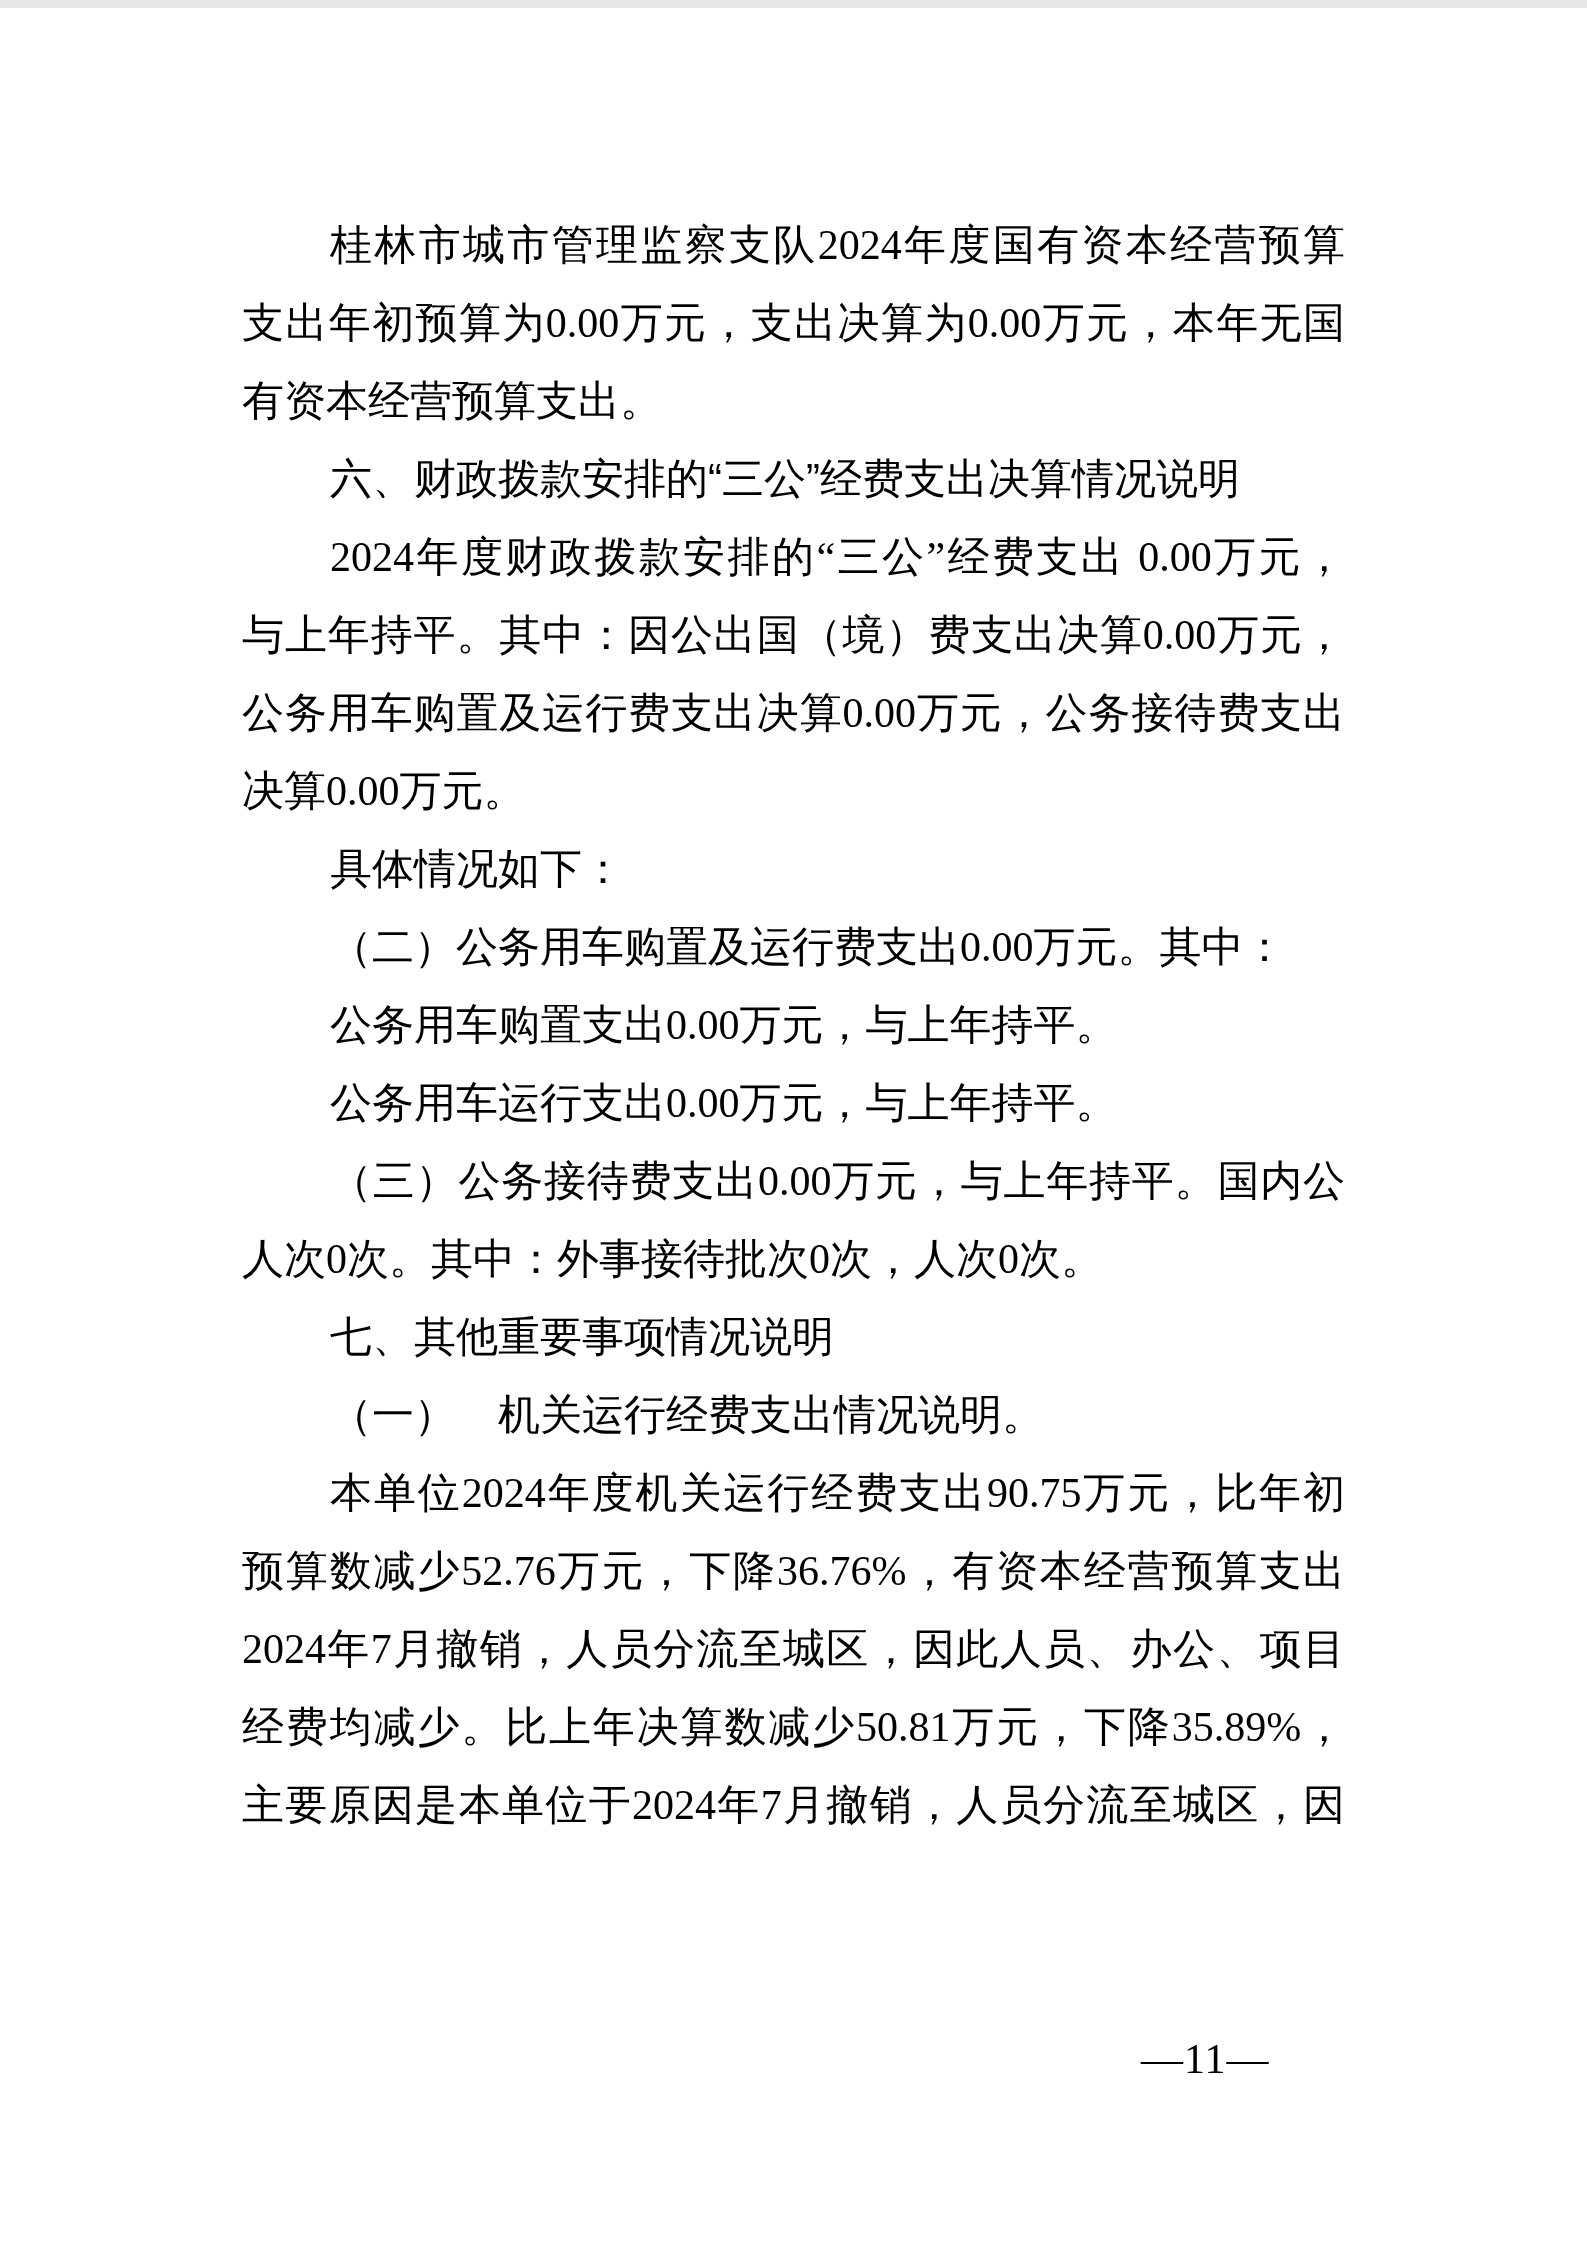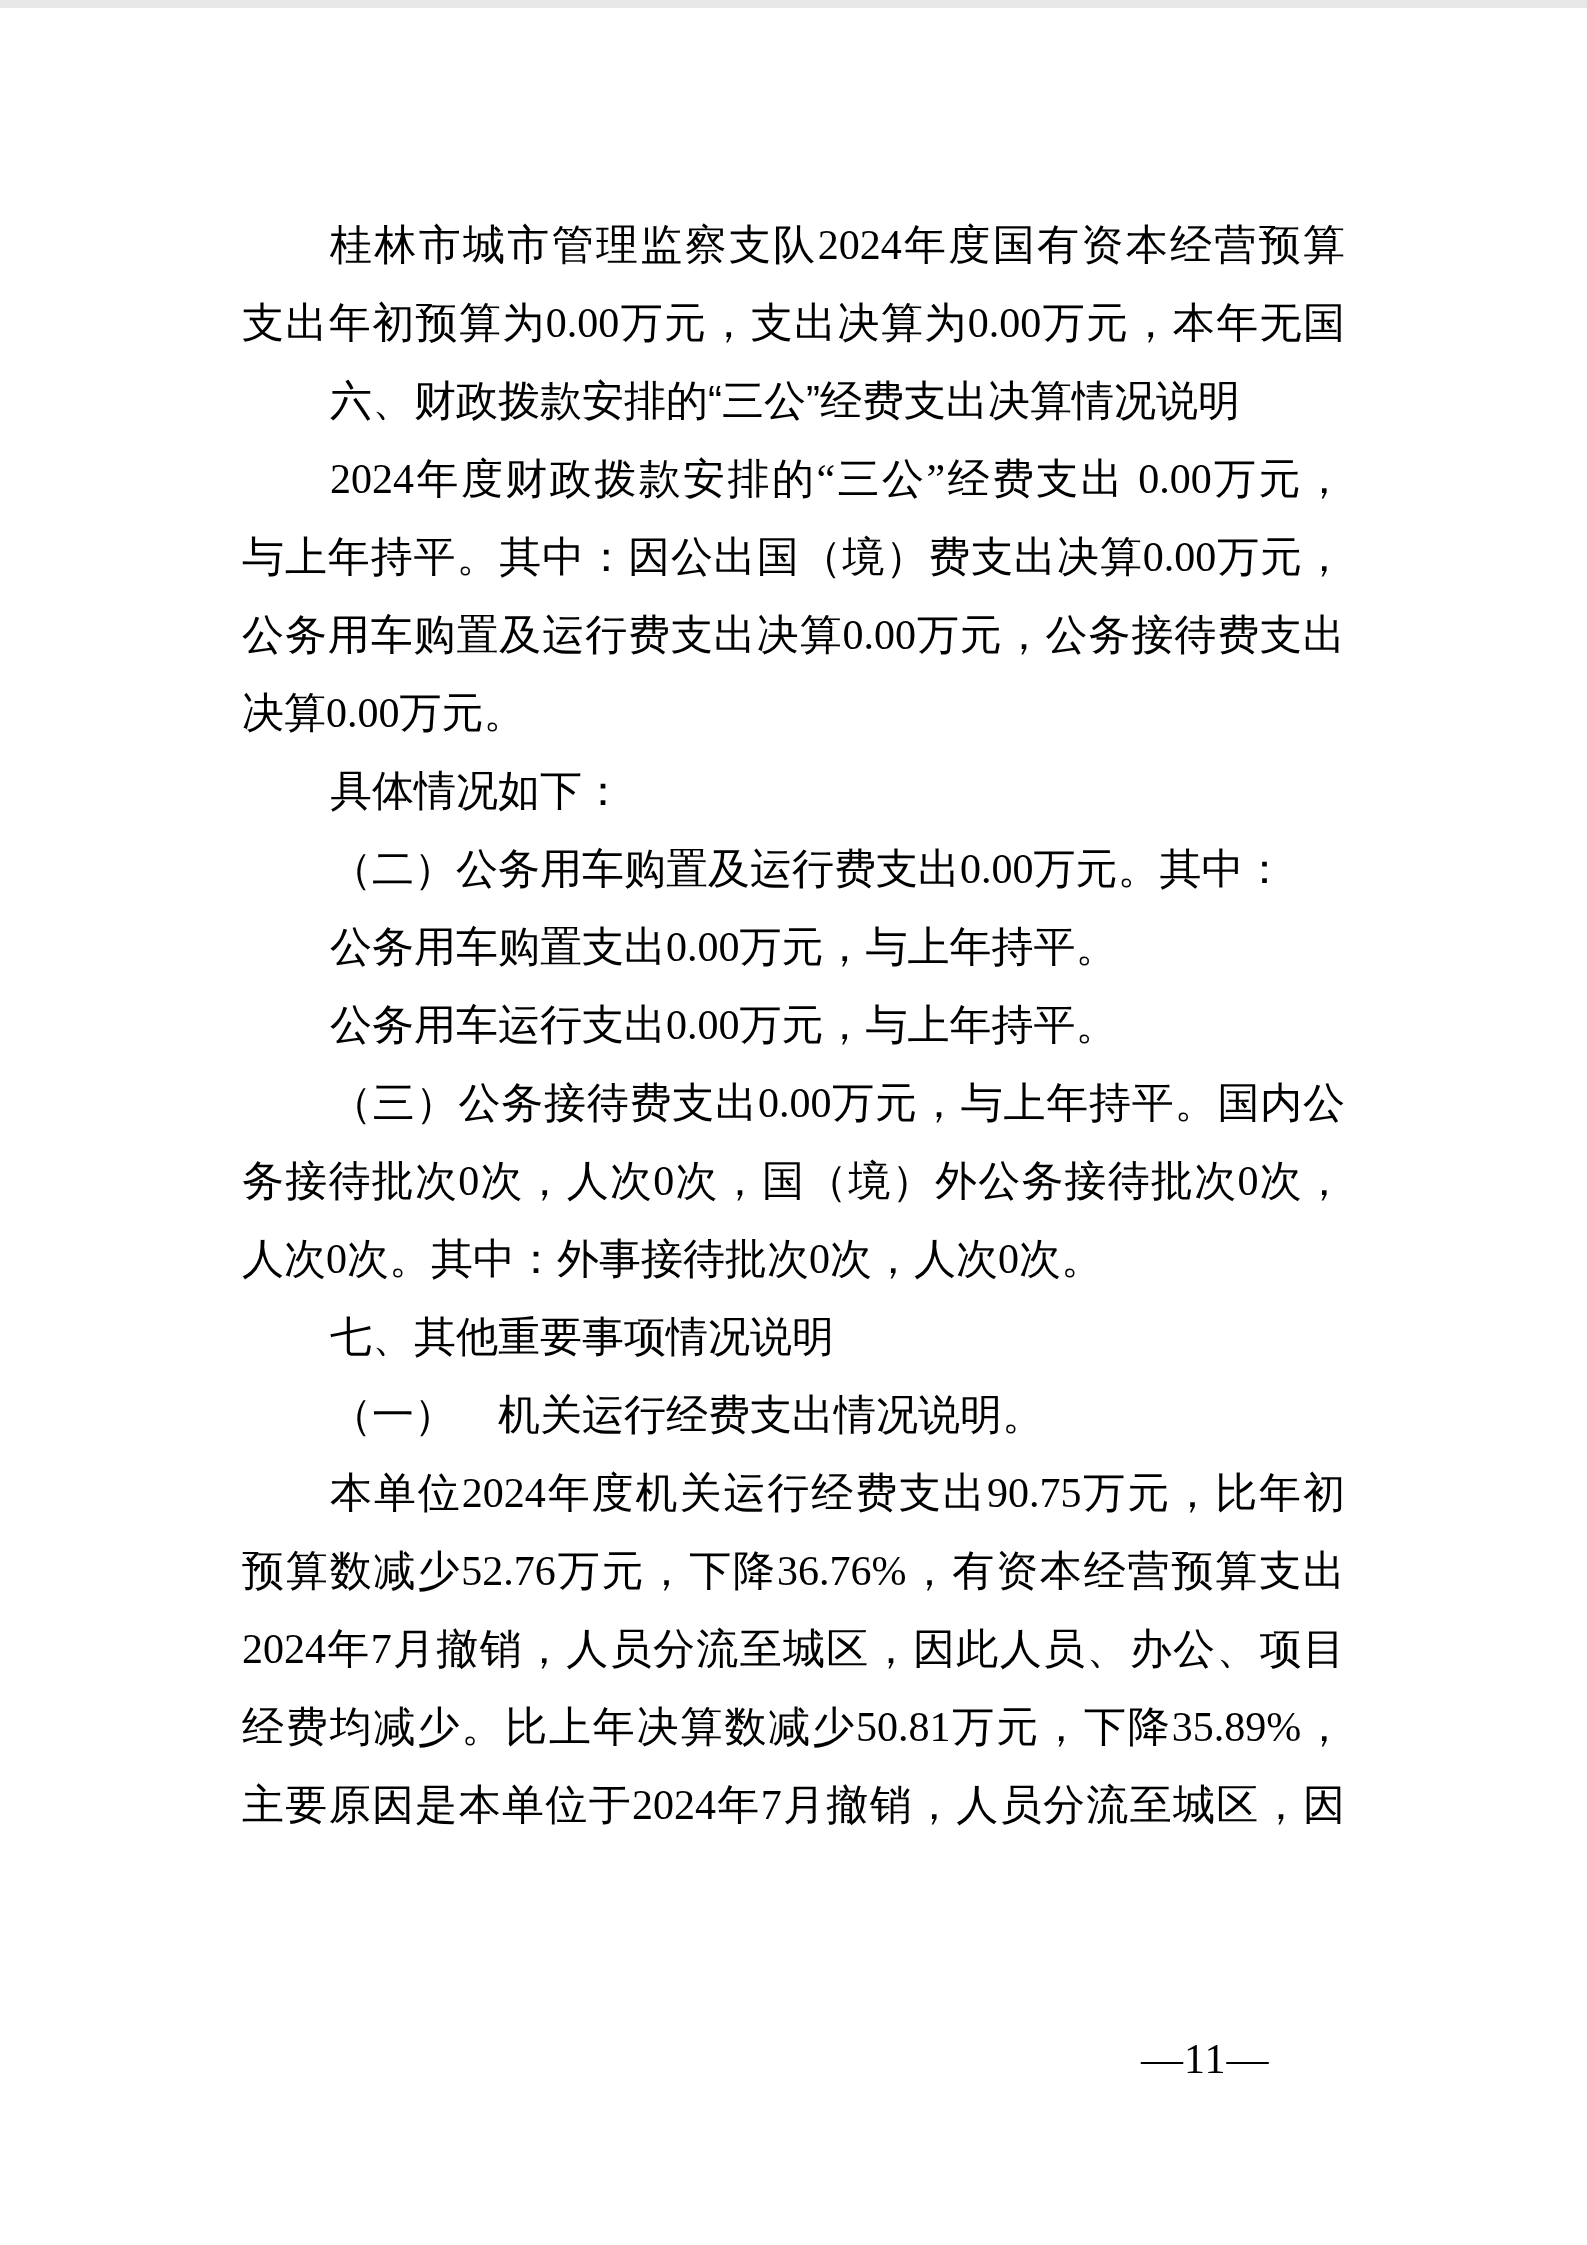--- a/index.html
+++ b/index.html
@@ -45,31 +45,31 @@
     color: #000000;
   }
 </style>
 </head>
 <body>
 
 <div class="page">
   <div class="text-block">
     <div class="line indent fill">桂林市城市管理监察支队2024年度国有资本经营预算</div>
     <div class="line fill">支出年初预算为0.00万元，支出决算为0.00万元，本年无国</div>
+    <div class="line">有资本经营预算支出。</div>
     <div class="line indent heading">六、财政拨款安排的“三公”经费支出决算情况说明</div>
     <div class="line indent fill">2024年度财政拨款安排的“三公”经费支出 0.00万元，</div>
     <div class="line fill">与上年持平。其中：因公出国（境）费支出决算0.00万元，</div>
     <div class="line fill">公务用车购置及运行费支出决算0.00万元，公务接待费支出</div>
     <div class="line">决算0.00万元。</div>
     <div class="line indent">具体情况如下：</div>
     <div class="line indent">（二）公务用车购置及运行费支出0.00万元。其中：</div>
     <div class="line indent">公务用车购置支出0.00万元，与上年持平。</div>
     <div class="line indent">公务用车运行支出0.00万元，与上年持平。</div>
     <div class="line indent fill">（三）公务接待费支出0.00万元，与上年持平。国内公</div>
-    <div class="line fill">务接待批次0次，人次0次，国（境）外公务接待批次0次，</div>
     <div class="line">人次0次。其中：外事接待批次0次，人次0次。</div>
     <div class="line indent heading">七、其他重要事项情况说明</div>
     <div class="line indent">（一）　机关运行经费支出情况说明。</div>
     <div class="line indent fill">本单位2024年度机关运行经费支出90.75万元，比年初</div>
     <div class="line fill">预算数减少52.76万元，下降36.76%，有资本经营预算支出</div>
     <div class="line fill">2024年7月撤销，人员分流至城区，因此人员、办公、项目</div>
     <div class="line fill">经费均减少。比上年决算数减少50.81万元，下降35.89%，</div>
     <div class="line fill">主要原因是本单位于2024年7月撤销，人员分流至城区，因</div>
   </div>
 

